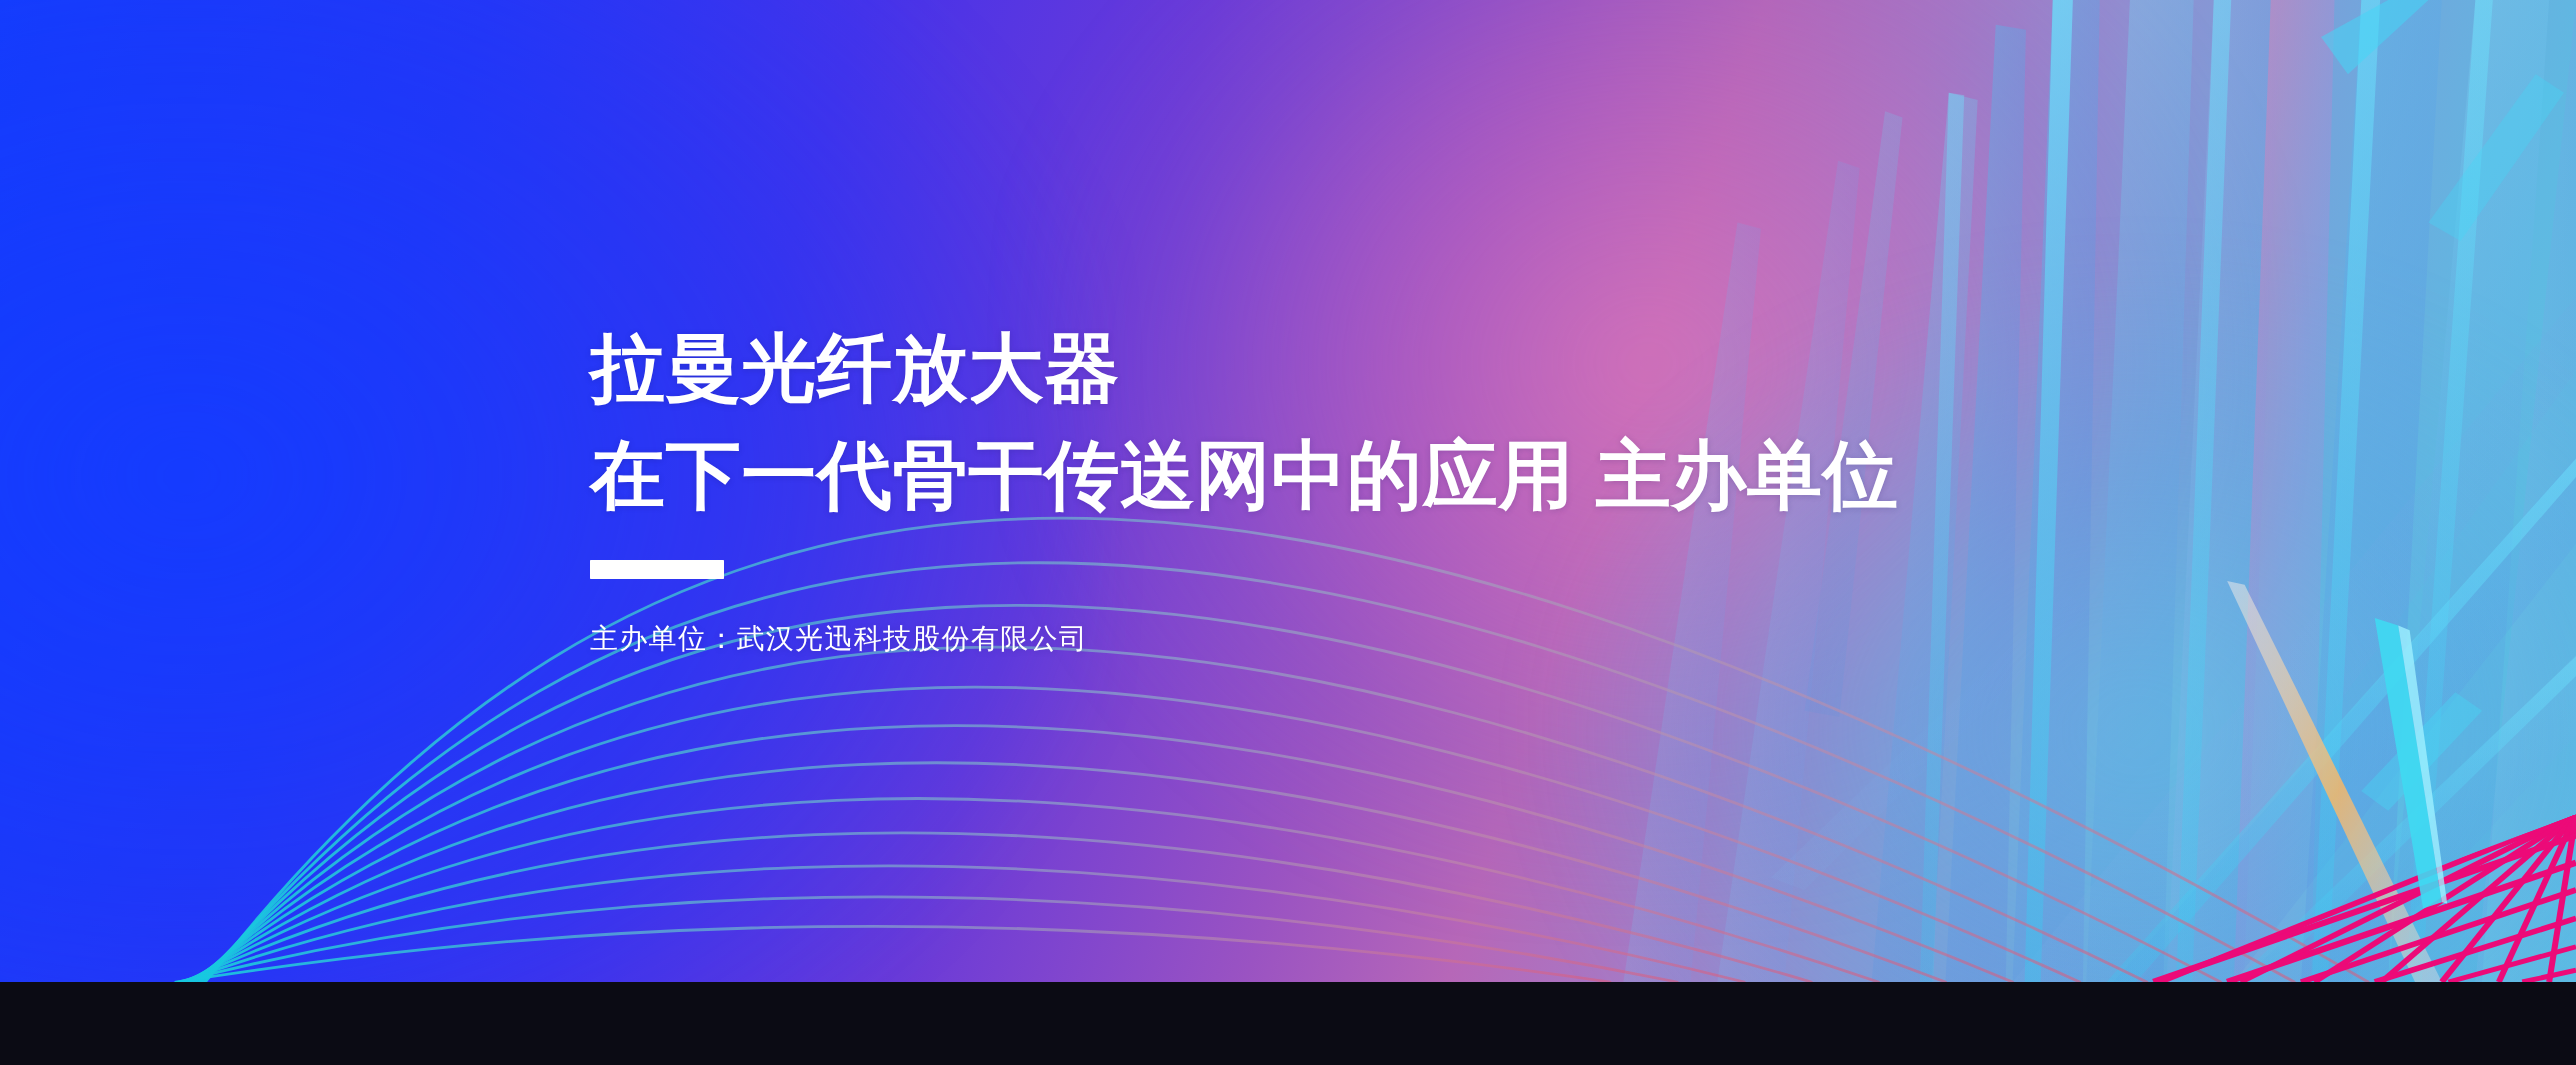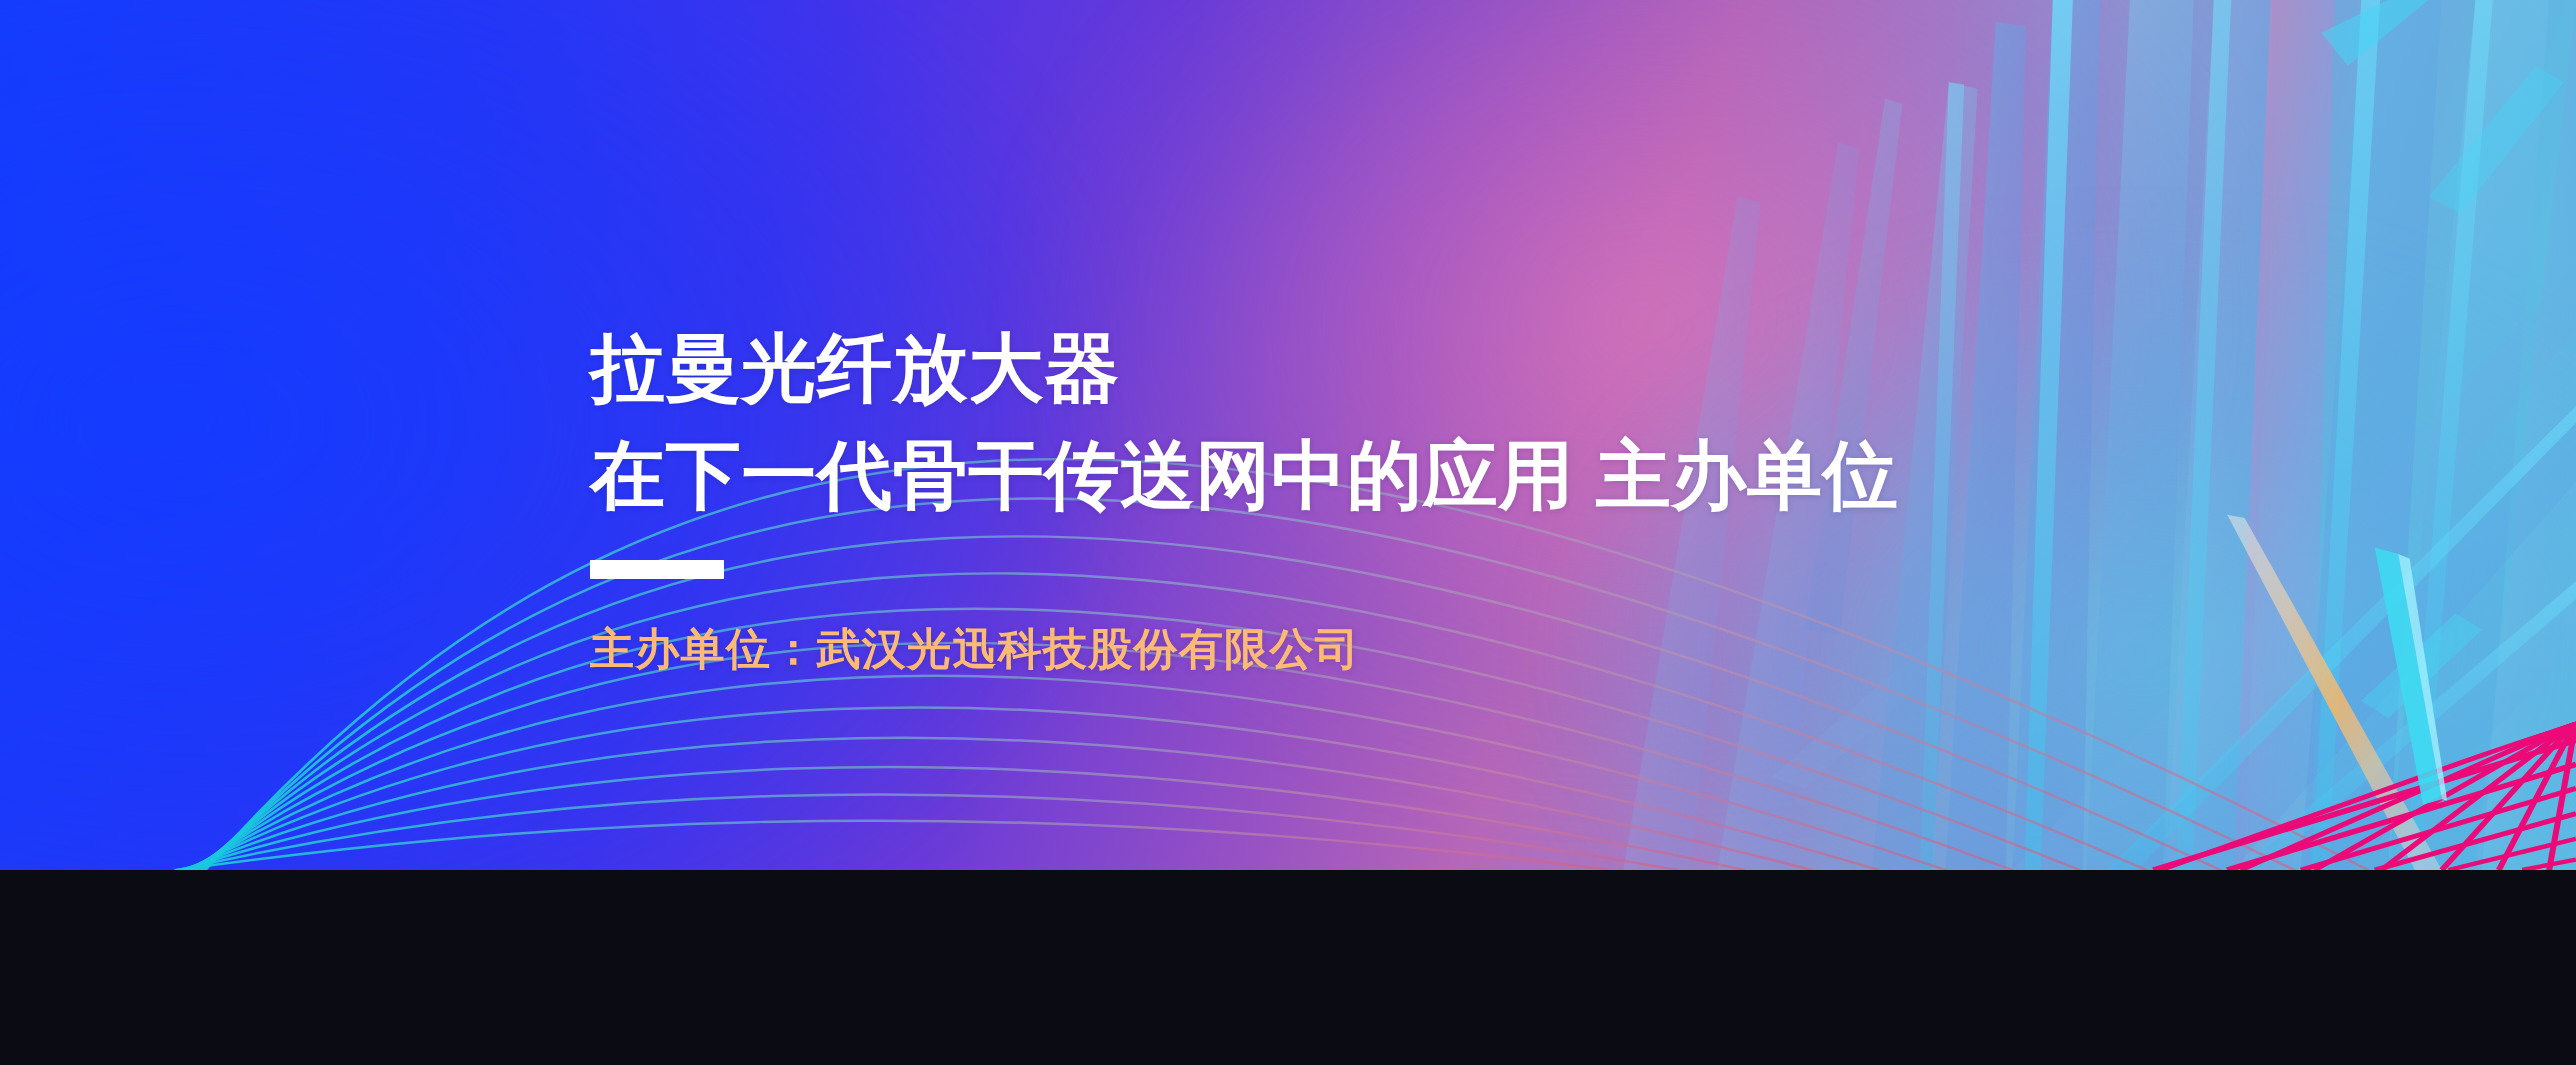--- a/index.html
+++ b/index.html
@@ -2,21 +2,21 @@
 <html style="font-size:10.7px"><head>
 <meta charset="utf-8">
 <title>Banner</title>
 <style>
   html,body{margin:0;padding:0;background:#0b0b14;}
   *{box-sizing:border-box;}
 
   #banner{
     position:relative;
     width:2576px;
-    height:870px;
+    height:982px;
     overflow:hidden;
     font-family:"Liberation Sans","DejaVu Sans",sans-serif;
     background:#2c35f6;
   }
 
   
   .bg-base{
     position:absolute; inset:0;
     background:
       linear-gradient(108deg,
@@ -90,23 +90,23 @@
   .divider{
     width:134px;
     height:19px;
     background:#ffffff;
     margin-top:32px;
     margin-bottom:0;
     border-radius:0.7px;
   }
   .subtitle{
     margin-top:42px;
-    color:#fdba74;
-    font-size:44px;
-    font-weight:bold;
+    color:#ffffff;
+    font-size:28px;
+    font-weight:normal;
     line-height:1.25;
     letter-spacing:1.3px;
     white-space:nowrap;
     text-shadow:0 1.3px 6.7px rgba(20,20,90,0.18);
   }
 </style>
 </head>
 <body>
 
 <div id="banner">

